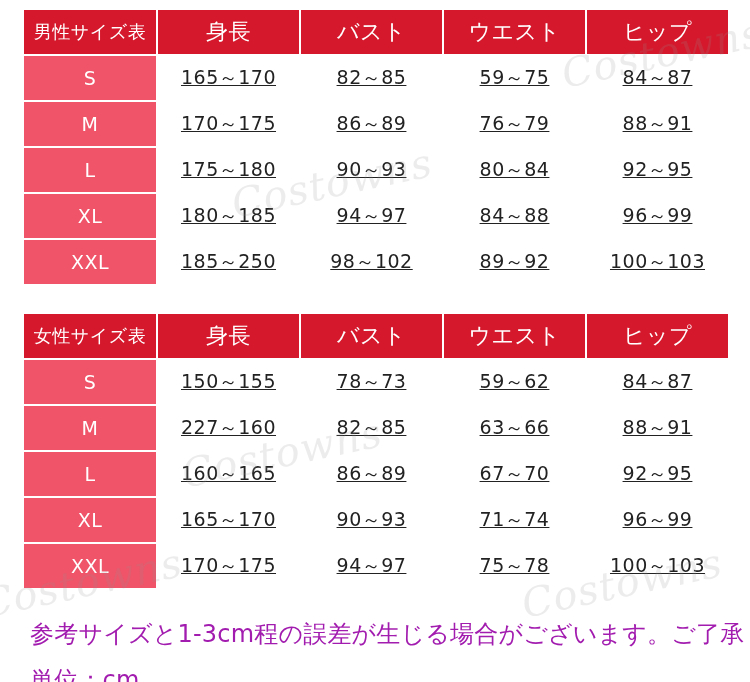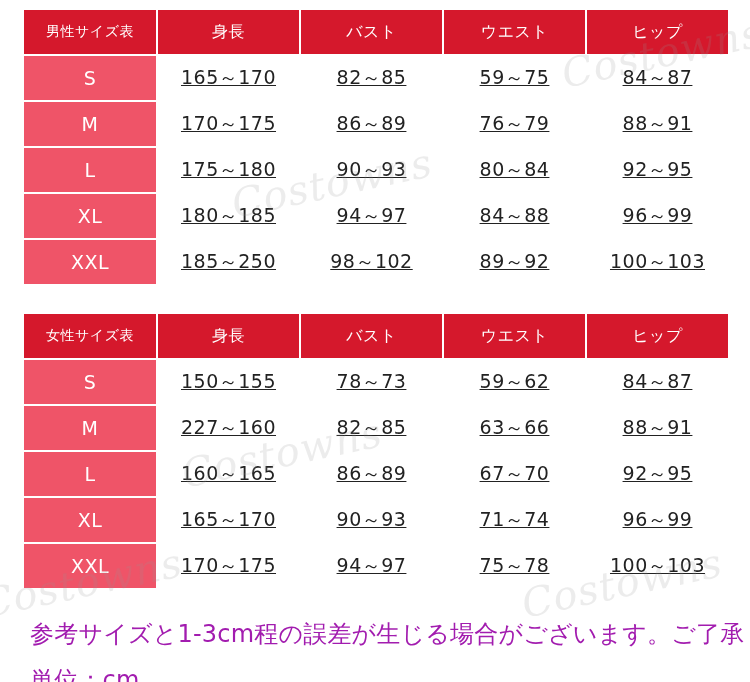--- a/index.html
+++ b/index.html
@@ -39,25 +39,25 @@
     font-size: 19px;
     color: #ffffff;
     height: 44px;
     padding: 0;
     letter-spacing: 0.5px;
   }
 
   
   table.size-table tr.header-row th {
     background: #d5182c;
-    font-size: 16px;
+    font-size: 22px;
     color: #ffffff;
   }
   table.size-table tr.header-row th.corner {
-    font-size: 14px;
+    font-size: 18px;
   }
 
   
   table.size-table td.label-cell {
     background: #ef5468;
     color: #ffffff;
     font-size: 19px;
   }
 
   

